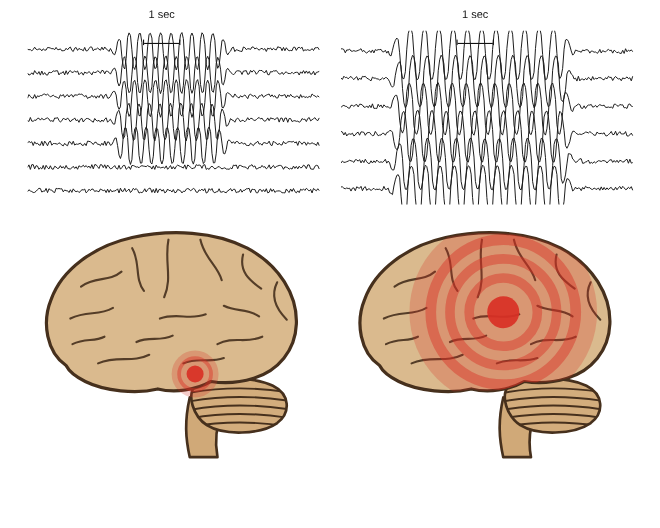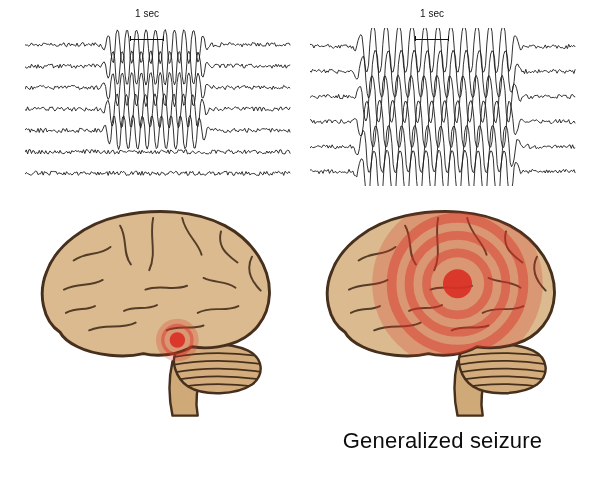--- a/index.html
+++ b/index.html
@@ -127,16 +127,15 @@
           <path d="M140 138 C154 132 164 138 178 133"></path>
         </g>
         <g clip-path="url(#cc-brain-1)">
           <circle cx="146" cy="90" r="88" fill="rgba(217,48,37,0.25)"></circle>
           <circle cx="146" cy="90" r="68" fill="none" stroke="rgba(217,48,37,0.45)" stroke-width="10"></circle>
           <circle cx="146" cy="90" r="50" fill="none" stroke="rgba(217,48,37,0.45)" stroke-width="9"></circle>
           <circle cx="146" cy="90" r="32" fill="none" stroke="rgba(217,48,37,0.45)" stroke-width="9"></circle>
           <circle cx="146" cy="90" r="15" fill="rgba(217,48,37,0.92)"></circle>
         </g>
       </svg>
-    <div class="caption">Generalized seizure</div>
   </section>
 
 </div>
 
 </body></html>

